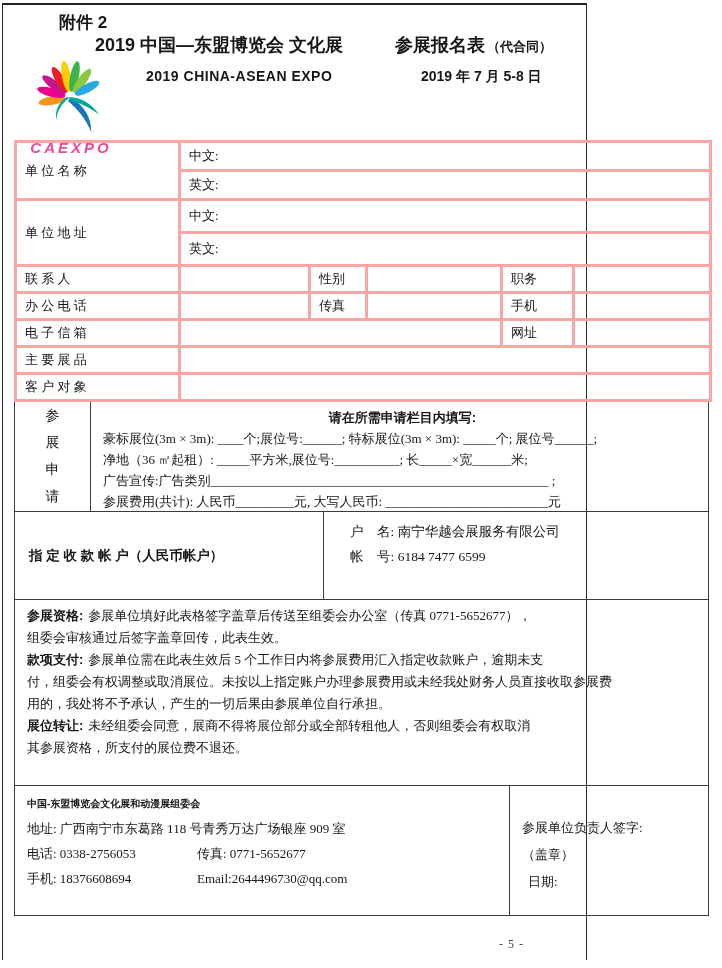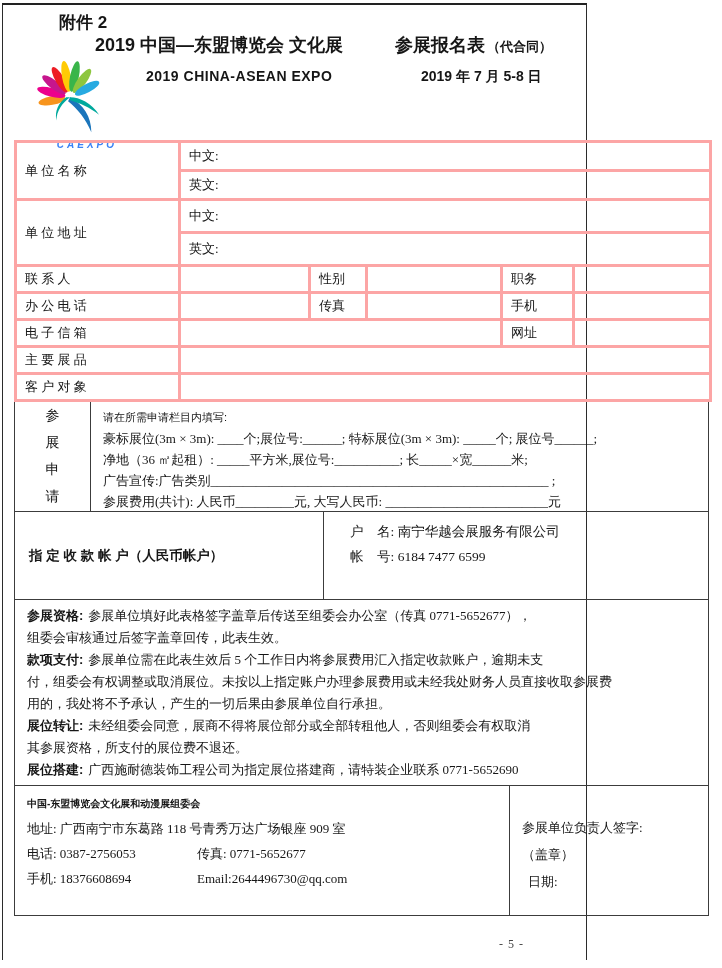--- a/index.html
+++ b/index.html
@@ -15,41 +15,41 @@
               font-size:18px;font-weight:bold;white-space:nowrap;
               font-family:"Liberation Sans","DejaVu Sans",sans-serif;}
   .title-line .tgap{display:inline-block;width:52px;}
   .title-line .note{font-size:13px;margin-left:2px;}
   .expo-en{position:absolute;left:143px;top:63px;font-size:14px;font-weight:bold;
            font-family:"Liberation Sans","DejaVu Sans",sans-serif;letter-spacing:.5px;}
   .expo-date{position:absolute;left:418px;top:63px;font-size:14px;font-weight:bold;
            font-family:"Liberation Sans","DejaVu Sans",sans-serif;}
   .logo{position:absolute;left:22px;top:42px;width:92px;text-align:center;}
   .logo-text{font-family:"Liberation Sans","DejaVu Sans",sans-serif;font-style:italic;
-             font-weight:bold;font-size:10px;letter-spacing:3px;color:#3b82f6;margin-top:-4px;text-align:right;}
+             font-weight:bold;font-size:15px;letter-spacing:3px;color:#ec4899;margin-top:-4px;}
 
   
   .form{position:absolute;left:11px;top:135px;width:695px;}
   table.grid{border-collapse:collapse;table-layout:fixed;width:695px;}
   table.grid td{border:3px solid #fca5a5;font-size:13px;padding:0 4px 0 8px;
                 overflow:hidden;white-space:nowrap;}
   td.lbl{padding-left:14px;font-size:13.5px;}
   td.lbl2{padding-left:8px;}
   tr.h26 td{height:26px;} tr.h30 td{height:30px;} tr.h24 td{height:24px;}
 
   .sec{width:695px;box-sizing:border-box;border:1px solid #3c3c3c;border-top:none;display:flex;}
   .sec-divider{border-right:1px solid #3c3c3c;box-sizing:border-box;}
 
   
   .app{height:110px;}
   .app-label{width:76px;display:flex;flex-direction:column;align-items:center;
              justify-content:center;gap:9px;font-size:14px;}
   .app-content{flex:1;padding:5px 6px 0 12px;font-size:13px;line-height:21px;
                white-space:nowrap;overflow:hidden;}
-  .app-intro{font-weight:normal;font-family:"Liberation Sans","DejaVu Sans",sans-serif;font-size:11px;}
+  .app-intro{font-weight:bold;font-family:"Liberation Sans","DejaVu Sans",sans-serif;font-size:13px;text-align:center;}
 
   
   .bank{height:88px;}
   .bank-label{width:309px;display:flex;align-items:center;padding-left:14px;
               font-weight:bold;font-size:13.5px;box-sizing:border-box;
               font-family:"Liberation Sans","DejaVu Sans",sans-serif;}
   .bank-content{flex:1;padding:7px 4px 0 26px;font-size:13.5px;line-height:25px;white-space:nowrap;}
   .bank-content p{margin:0;}
 
   
@@ -203,28 +203,27 @@
     </div>
 
     <div class="sec notes">
       <p><b>参展资格:</b><span>参展单位填好此表格签字盖章后传送至组委会办公室（传真 0771-5652677），</span></p>
       <p>组委会审核通过后签字盖章回传，此表生效。</p>
       <p><b>款项支付:</b><span>参展单位需在此表生效后 5 个工作日内将参展费用汇入指定收款账户，逾期未支</span></p>
       <p>付，组委会有权调整或取消展位。未按以上指定账户办理参展费用或未经我处财务人员直接收取参展费</p>
       <p>用的，我处将不予承认，产生的一切后果由参展单位自行承担。</p>
       <p><b>展位转让:</b><span>未经组委会同意，展商不得将展位部分或全部转租他人，否则组委会有权取消</span></p>
       <p>其参展资格，所支付的展位费不退还。</p>
-      <p><b>展位搭建:</b><span>广西施耐德装饰工程公司为指定展位搭建商，请特装企业联系 0771-5652690</span></p>
     </div>
 
     <div class="sec foot">
       <div class="foot-left sec-divider">
         <p class="f-org">中国-东盟博览会文化展和动漫展组委会</p>
         <p>地址: 广西南宁市东葛路 118 号青秀万达广场银座 909 室</p>
-        <p><span class="fw">电话: 0387-2756053</span><span>传真: 0771-5652677</span></p>
+        <p><span class="fw">电话: 0338-2756053</span><span>传真: 0771-5652677</span></p>
         <p><span class="fw">手机: 18376608694</span><span>Email:2644496730@qq.com</span></p>
       </div>
       <div class="foot-right">
         <p>参展单位负责人签字:</p>
         <p>（盖章）</p>
         <p class="ind">日期:</p>
       </div>
     </div>
 
   </div>

